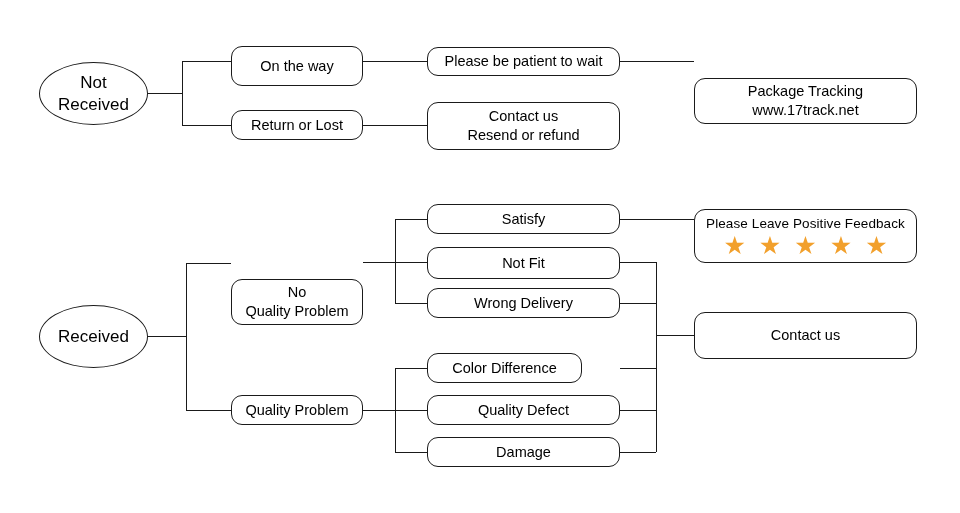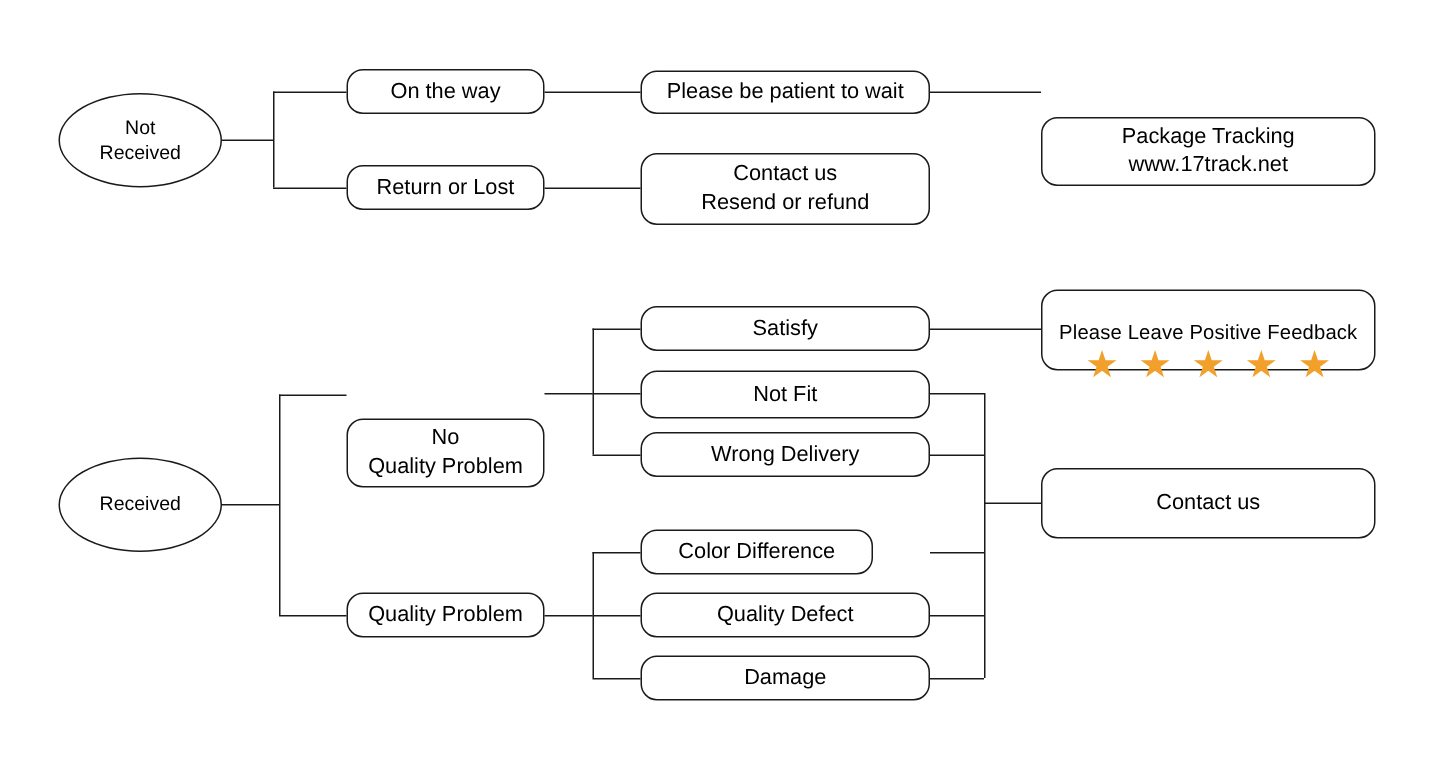--- a/index.html
+++ b/index.html
@@ -27,21 +27,21 @@
     align-items:center;
     justify-content:center;
     text-align:center;
     color:#000000;
     font-size:14.5px;
     line-height:1.28;
     z-index:3;
   }
   .oval{
     border-radius:50%;
-    font-size:13px;
+    font-size:17px;
   }
   .rbox{
     border-radius:11px;
   }
   .node .ln{display:block;white-space:nowrap;}
 
   
   .hline{
     position:absolute;
     height:0;
@@ -51,21 +51,22 @@
   .vline{
     position:absolute;
     width:0;
     border-left:1.3px solid #1a1a1a;
     z-index:1;
   }
 
   
   .fb{
     justify-content:flex-start;
-    padding-top:19px;
+    padding-top:5px;
+    margin-top:16px;
   }
   .fb-title{
     font-size:13.5px;
     letter-spacing:.1px;
     white-space:nowrap;
   }
   .stars{
     display:flex;
     gap:13px;
     margin-top:1px;
@@ -89,21 +90,21 @@
   </div>
 
   <div class="hline" style="left:148px;top:93px;width:34px;"></div>
 
   <div class="vline" style="left:182px;top:61px;height:64px;"></div>
 
   <div class="hline" style="left:182px;top:61px;width:49px;"></div>
 
   <div class="hline" style="left:182px;top:125px;width:49px;"></div>
 
-  <div class="node rbox" style="left:231px;top:46px;width:132px;height:30px;">
+  <div class="node rbox" style="left:231px;top:46px;width:132px;height:40px;">
     <span class="ln">On the way</span>
   </div>
 
   <div class="node rbox" style="left:231px;top:110px;width:132px;height:30px;">
     <span class="ln">Return or Lost</span>
   </div>
 
   <div class="hline" style="left:363px;top:61px;width:64px;"></div>
 
   <div class="hline" style="left:363px;top:125px;width:64px;"></div>

